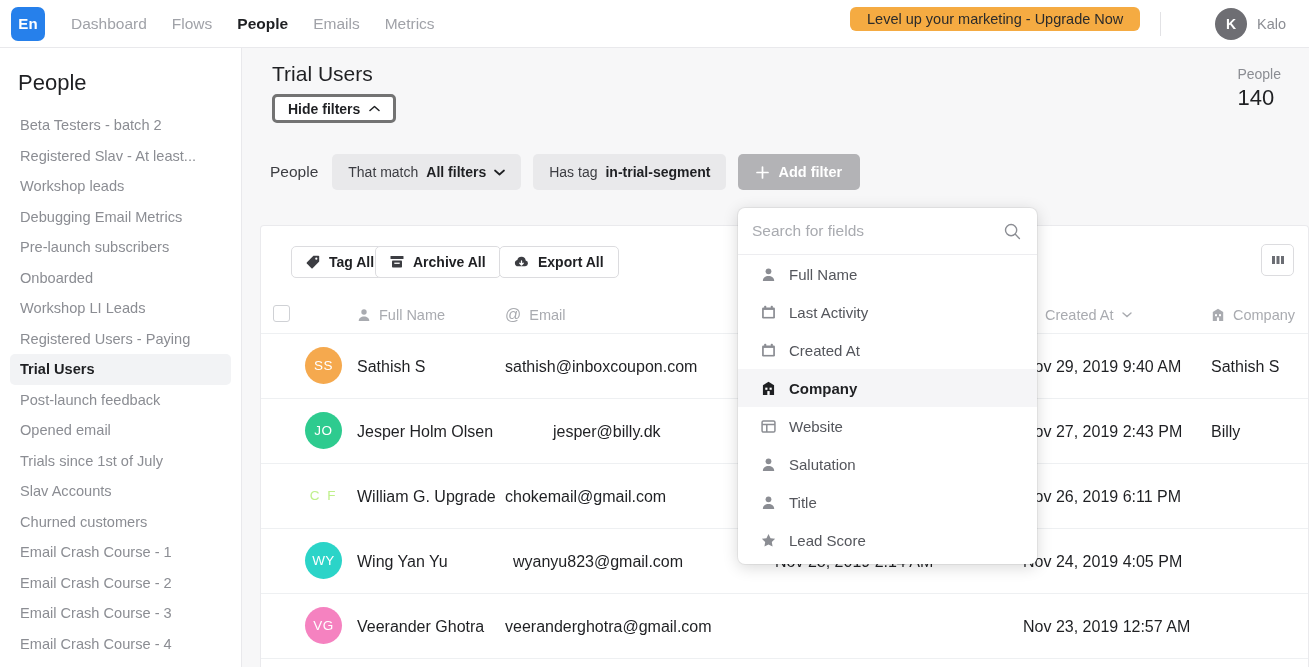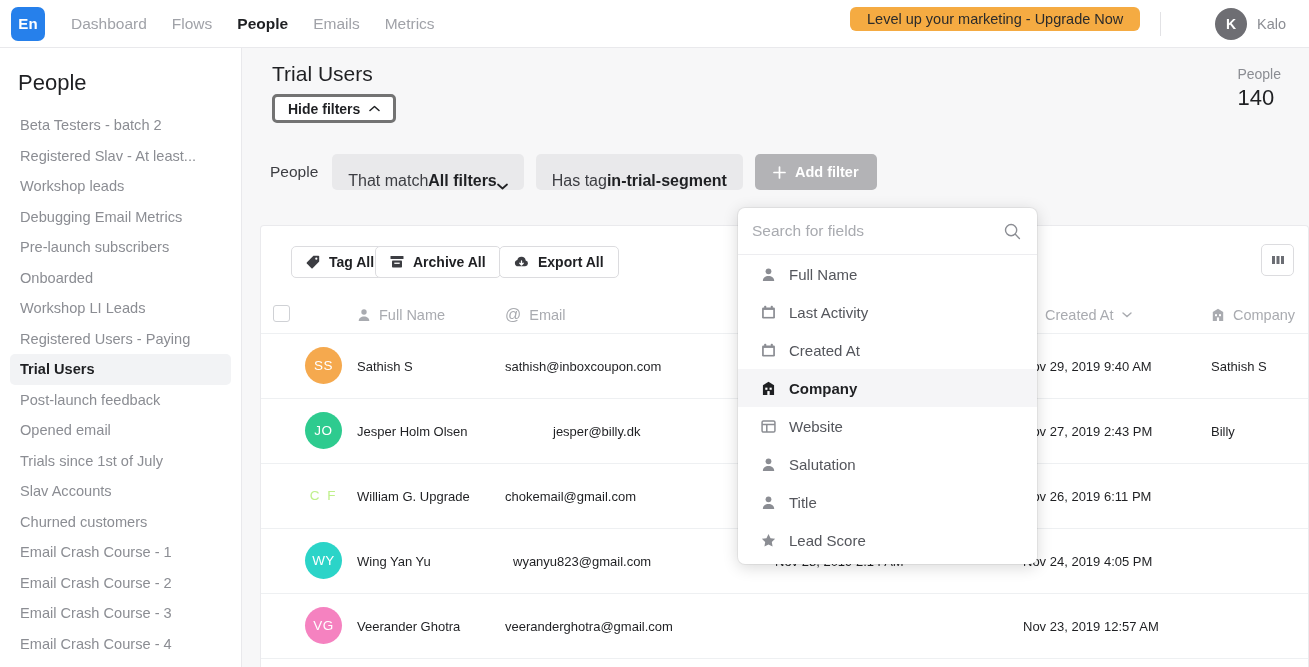--- a/index.html
+++ b/index.html
@@ -90,22 +90,22 @@
   .people-count .lbl { font-size: 14px; color: #8b8d93; }
   .people-count .val { font-size: 22px; color: #1f2023; margin-top: 3px; }
 
   .filter-row {
     position: absolute; left: 28px; top: 106px;
     display: flex; align-items: center; gap: 12px;
   }
   .filter-label { font-size: 15.5px; color: #3c3d42; margin-right: 2px; }
   .filter-pill {
     height: 36px; background: #e9e9eb; border-radius: 5px;
-    display: flex; align-items: flex-end; gap: 0; padding: 0 16px;
-    font-size: 16px; color: #3c3d42; cursor: pointer; border: none;
+    display: flex; align-items: center; gap: 8px; padding: 0 16px;
+    font-size: 14px; color: #3c3d42; cursor: pointer; border: none;
     font-family: inherit; white-space: nowrap;
   }
   .filter-pill b { font-weight: 700; color: #1f2023; }
   .add-filter {
     height: 36px; background: #b3b3b6; color: #ffffff; border: none;
     border-radius: 5px; display: flex; align-items: center; gap: 9px;
     padding: 0 18px; font-size: 14.5px; font-weight: 700;
     cursor: pointer; font-family: inherit;
   }
 
@@ -158,21 +158,21 @@
   .avatar {
     position: absolute; left: 44px; top: 13px;
     width: 37px; height: 37px; border-radius: 50%;
     display: flex; align-items: center; justify-content: center;
     font-size: 13.5px; color: #ffffff; letter-spacing: .5px;
   }
   .avatar.plain { background: transparent !important; color: #bff08a; letter-spacing: 2px; }
   .cell {
     position: absolute; top: 0; height: 65px;
     display: flex; align-items: center;
-    font-size: 13px; color: #1f2023; white-space: nowrap;
+    font-size: 16px; color: #1f2023; white-space: nowrap;
   }
 
   
   .dropdown {
     position: absolute; left: 738px; top: 208px;
     width: 299px; height: 356px;
     background: #ffffff; border-radius: 7px;
     box-shadow: 0 3px 16px rgba(0,0,0,.16), 0 0 0 1px rgba(0,0,0,.05);
     overflow: hidden; z-index: 50;
   }

